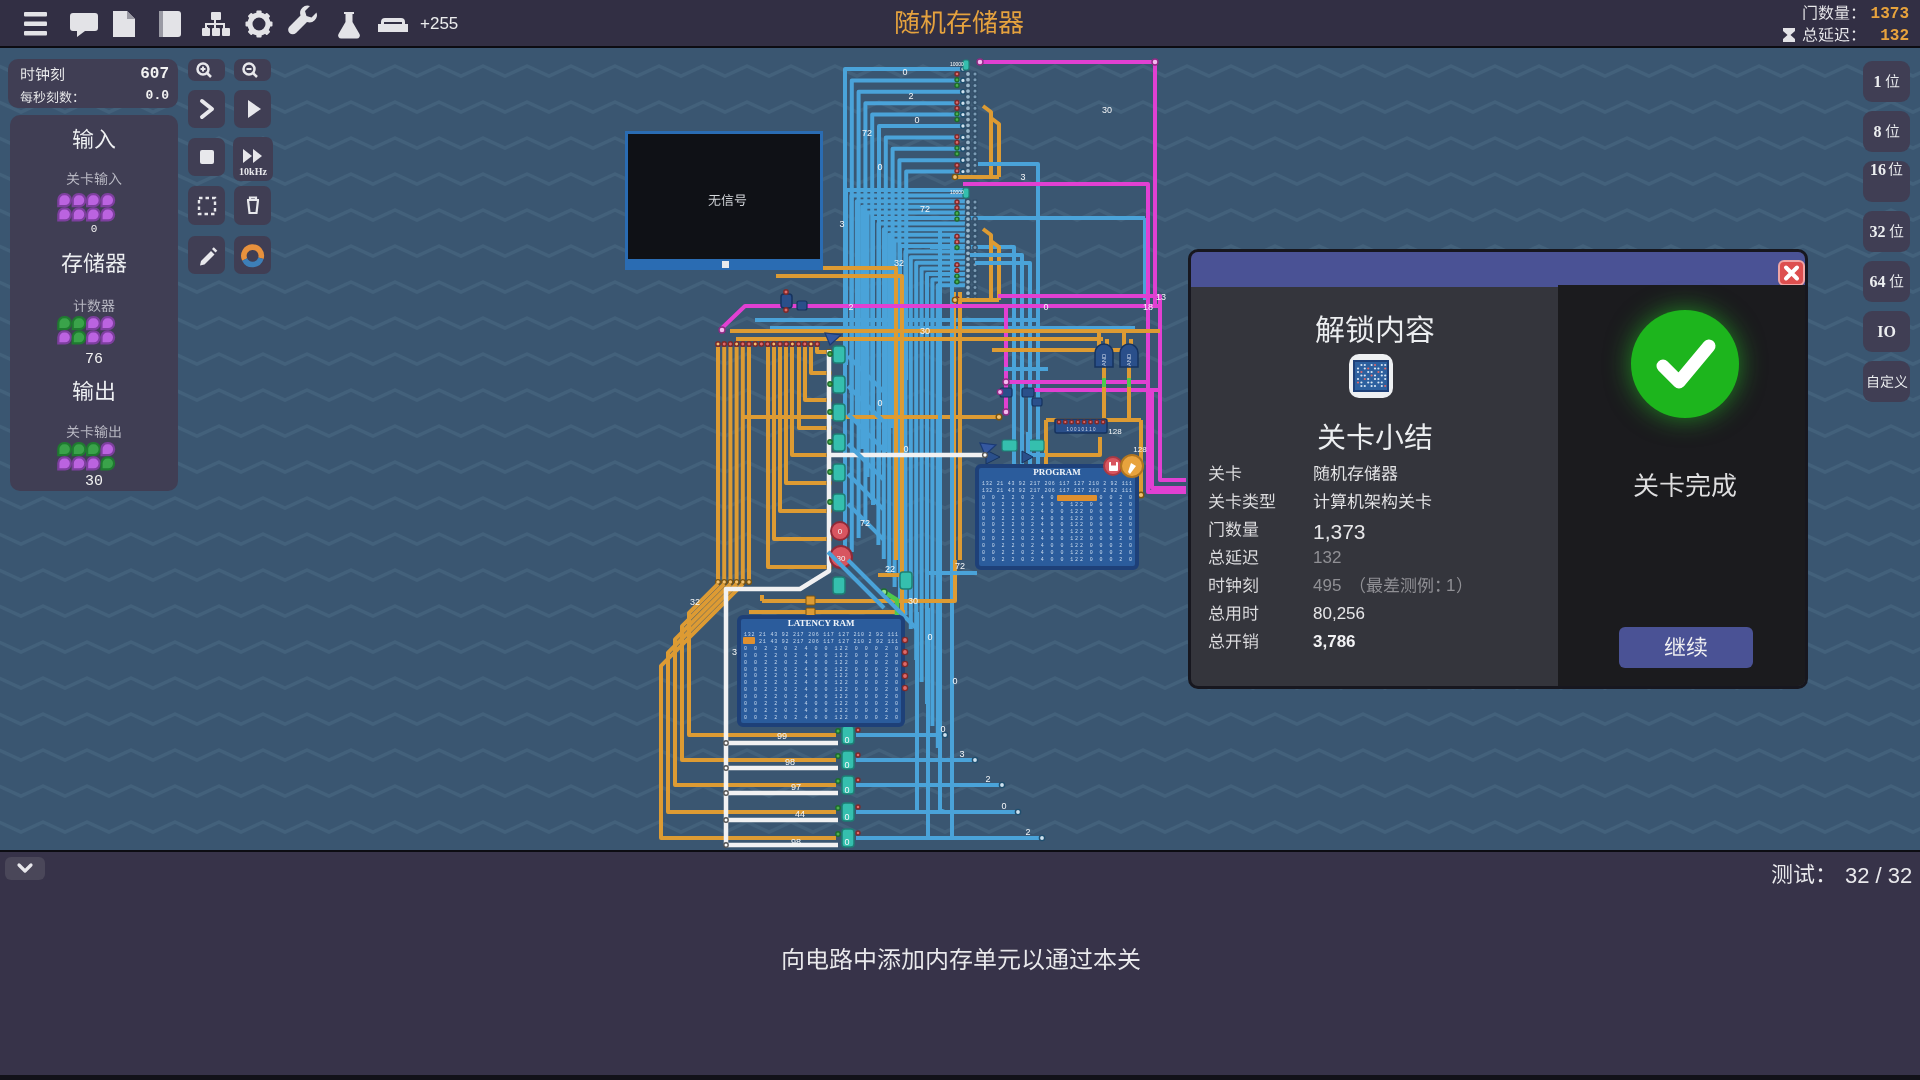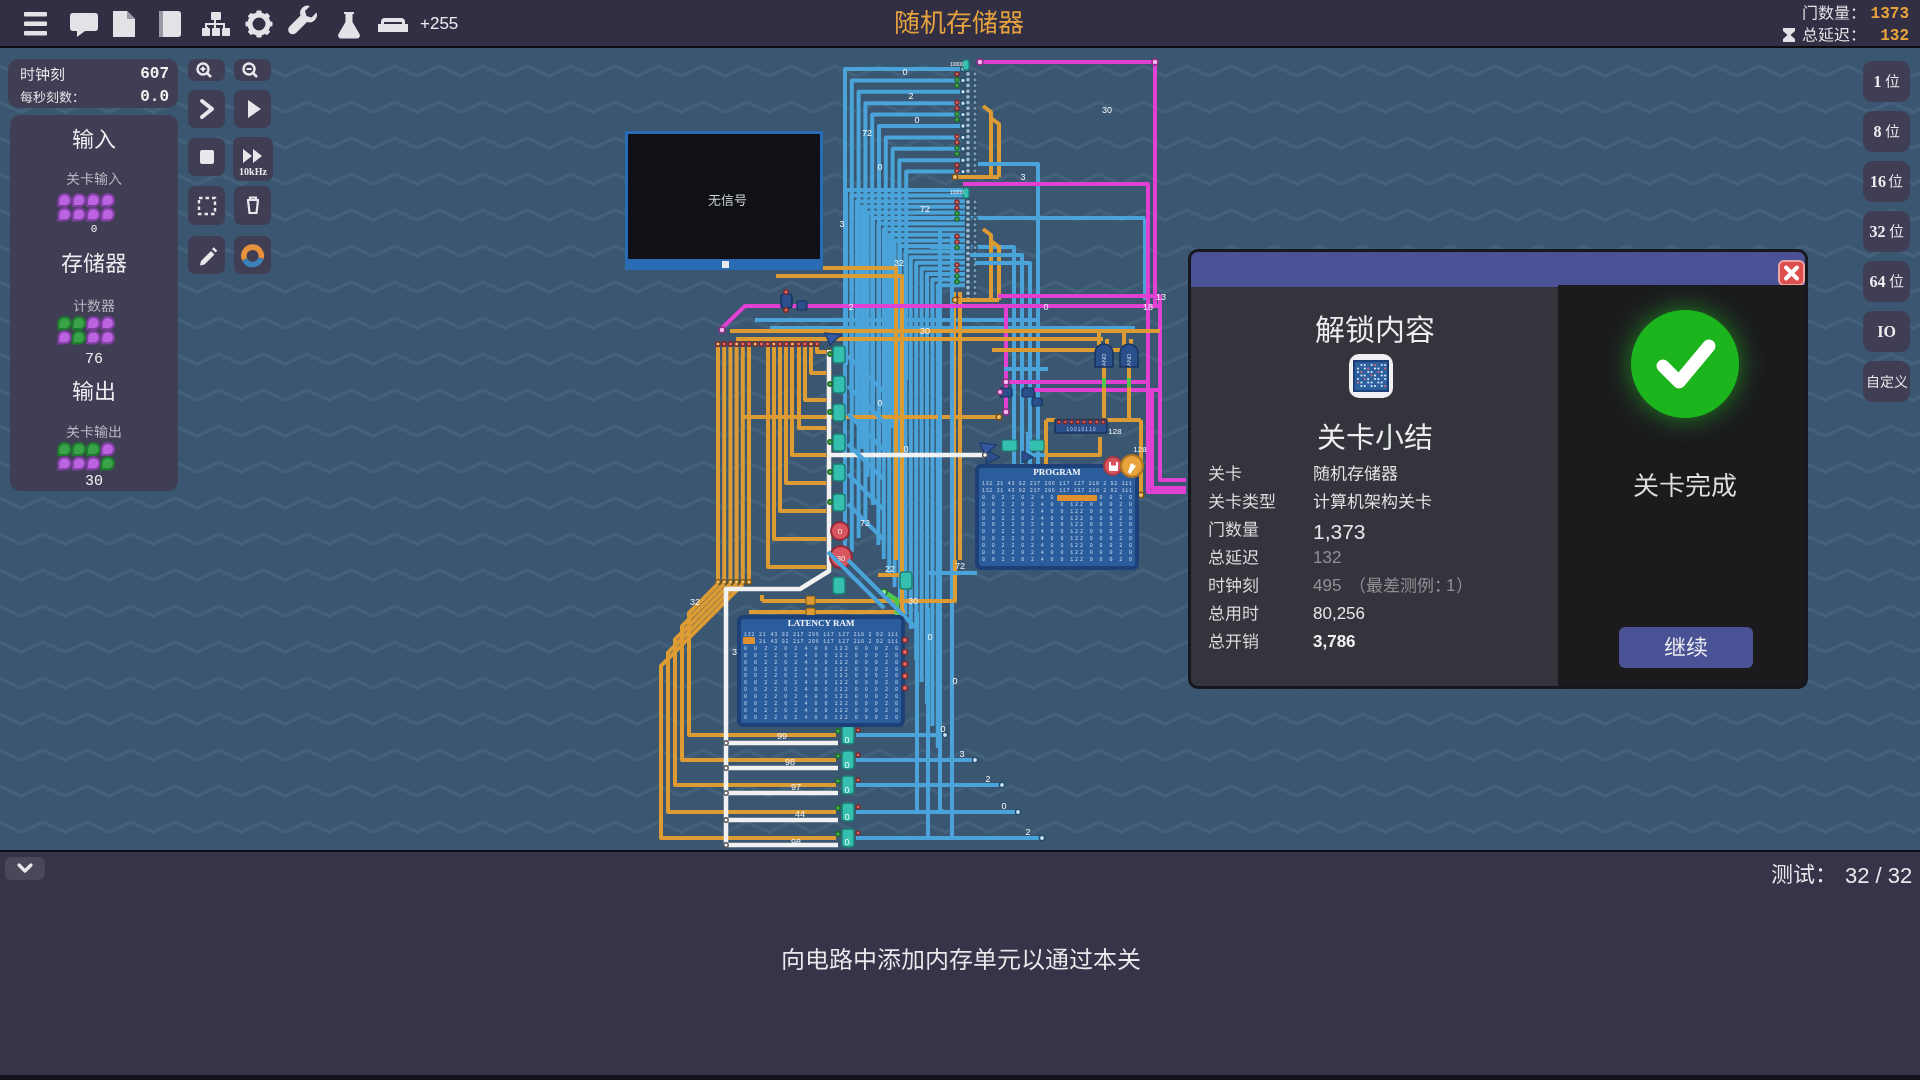--- a/index.html
+++ b/index.html
@@ -623,21 +623,21 @@
         <g fill="#ecedee" transform="translate(0,12.0) scale(0.0130,-0.0130)">
           <use href="#c6bcf" x="0"></use>
           <use href="#c79d2" x="1000"></use>
           <use href="#c523b" x="2000"></use>
           <use href="#c6570" x="3000"></use>
           <use href="#cff1a" x="4000"></use>
         </g>
       </svg>
     </div>
     <div class="mono abs" style="right:9px;top:6px;font-size:16px">607</div>
-    <div class="mono abs" style="right:9px;top:29px;font-size:16px">0.0</div>
+    <div class="mono abs" style="right:9px;top:29px;font-size:13px">0.0</div>
   </div>
 <div class="abs" style="left:10px;top:115px;width:168px;height:376px;background:#403e54;border-radius:10px">
     <div style="position:absolute;left:62px;top:12px;">
       <svg width="44.0" height="24.6" style="display:block;overflow:visible">
         <g fill="#eef0f2" transform="translate(0,20.2) scale(0.0220,-0.0220)">
           <use href="#c8f93" x="0"></use>
           <use href="#c5165" x="1000"></use>
         </g>
       </svg>
     </div>
@@ -777,21 +777,21 @@
       <span style="font-family:'Liberation Serif';font-weight:bold;font-size:16px;color:#eceef0">8</span>
       <svg width="15.0" height="16.8" style="display:block;overflow:visible">
         <g fill="#eceef0" transform="translate(0,13.8) scale(0.0150,-0.0150)">
           <use href="#c4f4d" x="0"></use>
         </g>
       </svg>
     </div>
   </div>
 <div class="btn" style="left:1863px;top:161px;width:47px;height:41px;border-radius:9px"></div>
 <div class="abs" style="left:1863px;top:161px">
-    <div class="abs" style="left:0;top:0;width:47px;height:41px;display:flex;align-items:center;justify-content:center;gap:2px">
+    <div class="abs" style="left:0;top:0;width:47px;height:41px;display:flex;justify-content:center;gap:2px">
       <span style="font-family:'Liberation Serif';font-weight:bold;font-size:16px;color:#eceef0">16</span>
       <svg width="15.0" height="16.8" style="display:block;overflow:visible">
         <g fill="#eceef0" transform="translate(0,13.8) scale(0.0150,-0.0150)">
           <use href="#c4f4d" x="0"></use>
         </g>
       </svg>
     </div>
   </div>
 <div class="btn" style="left:1863px;top:211px;width:47px;height:41px;border-radius:9px"></div>
 <div class="abs" style="left:1863px;top:211px">

